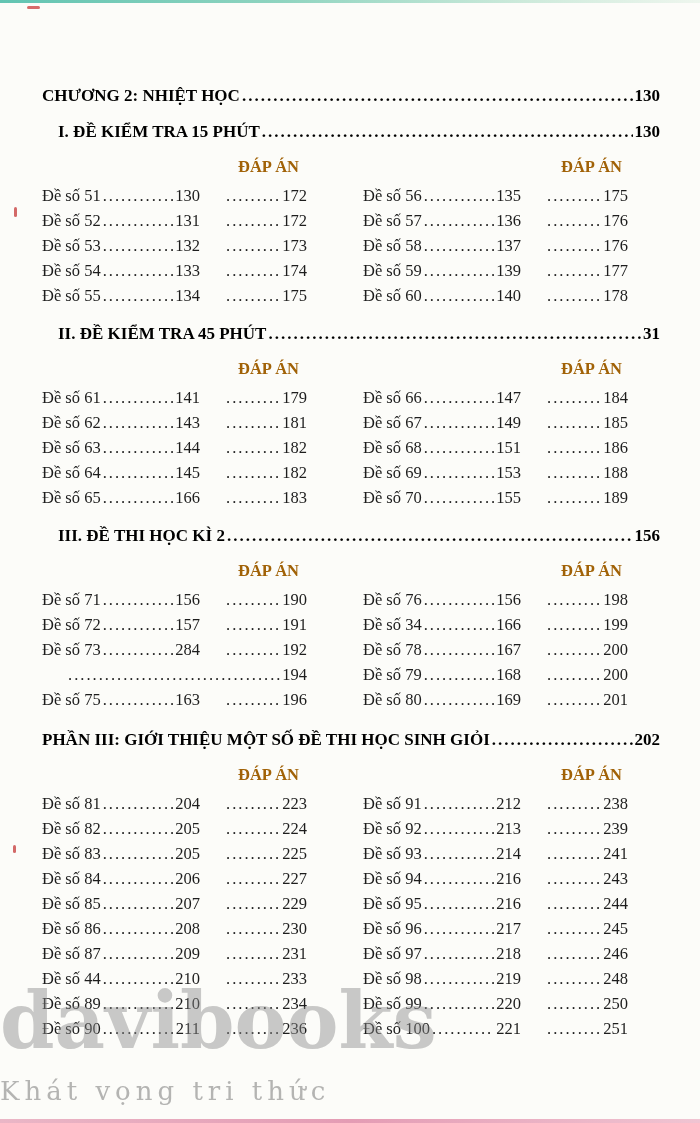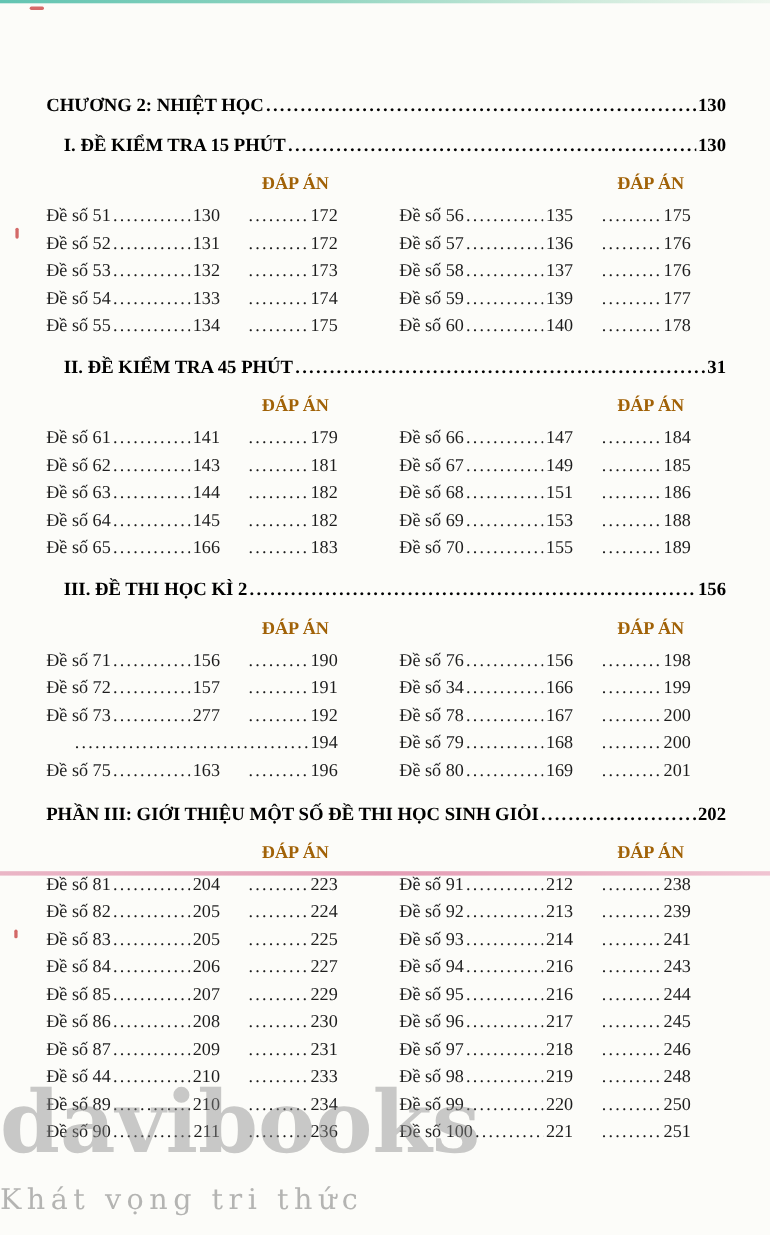--- a/index.html
+++ b/index.html
@@ -11,21 +11,21 @@
     width: 700px;
     height: 1123px;
     overflow: hidden;
     font-family: "Liberation Serif", "DejaVu Serif", serif;
     color: #1d1d1d;
     position: relative;
   }
   .page {
     position: relative;
     width: 700px;
-    height: 796px;
+    height: 1123px;
   }
   .content {
     position: absolute;
     top: 0; left: 0; right: 0;
     padding: 84px 40px 0 42px;
     box-sizing: border-box;
   }
   .heading {
     display: flex;
     align-items: baseline;
@@ -443,21 +443,21 @@
           </span>
           <span class="ans">
             <span class="dots"></span>
             <span class="apg">191</span>
           </span>
         </div>
           <div class="entry">
           <span class="part1">
             <span class="lbl">Đề số 73</span>
             <span class="dots"></span>
-            <span class="pg">277</span>
+            <span class="pg">284</span>
           </span>
           <span class="ans">
             <span class="dots"></span>
             <span class="apg">192</span>
           </span>
         </div>
           <div class="entry">
           <span class="ans">
             <span class="dots"></span>
             <span class="apg">194</span>

